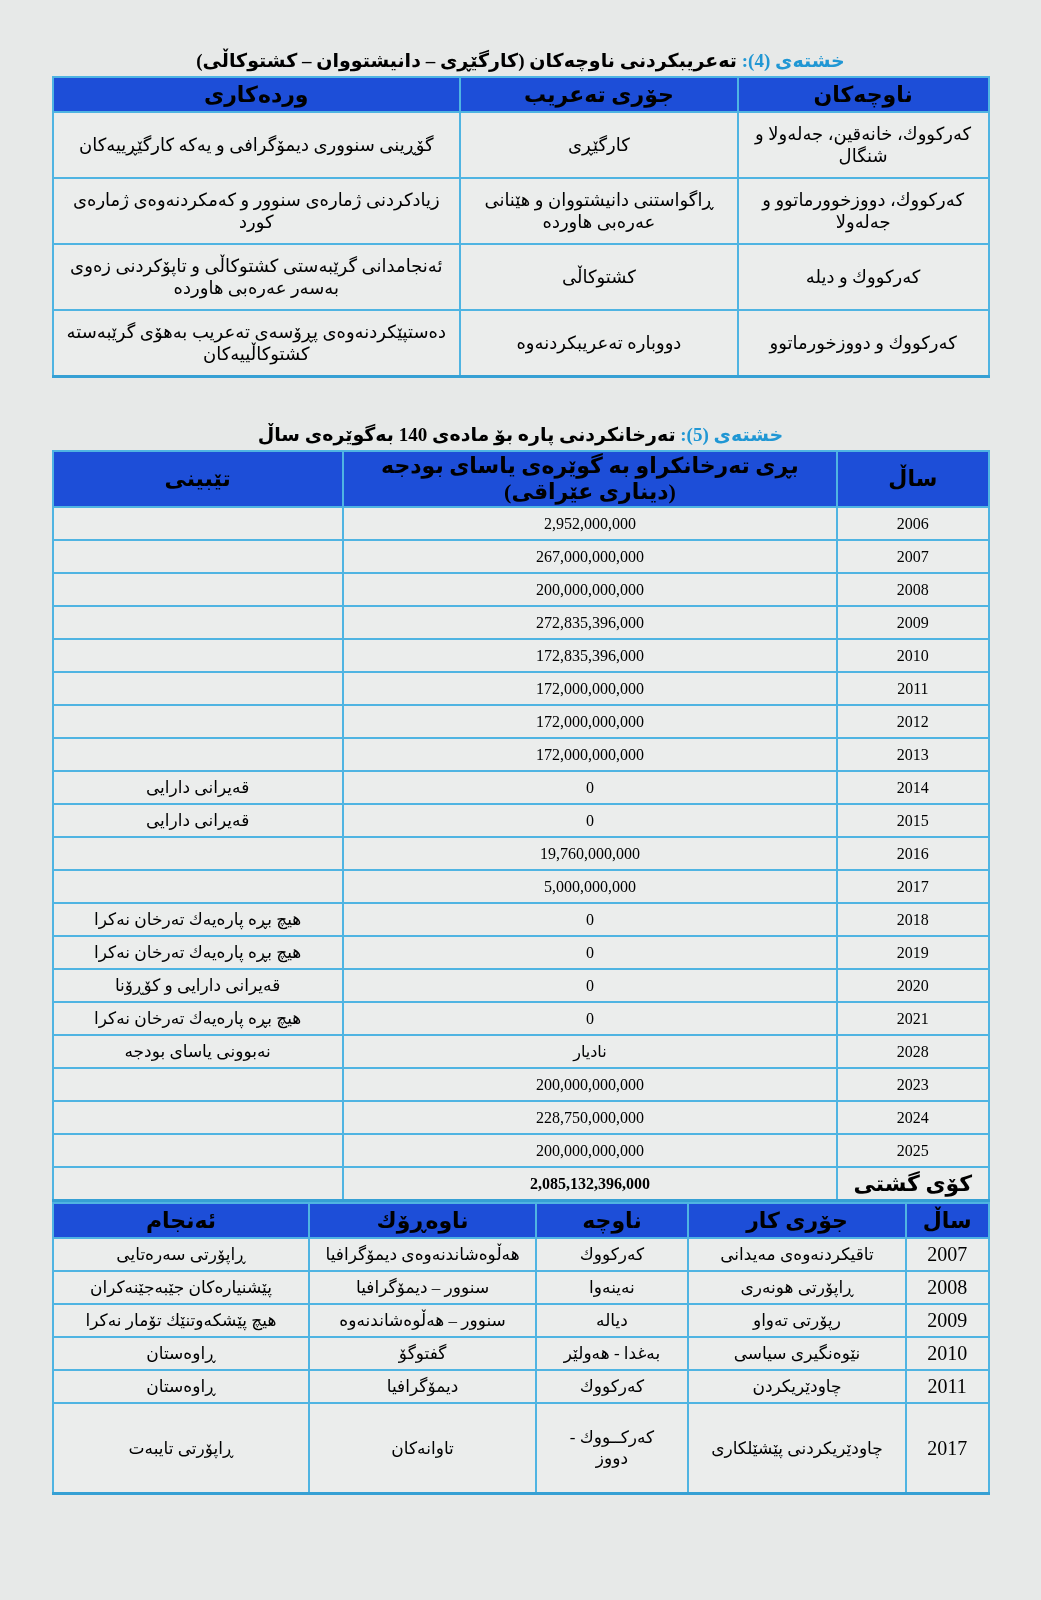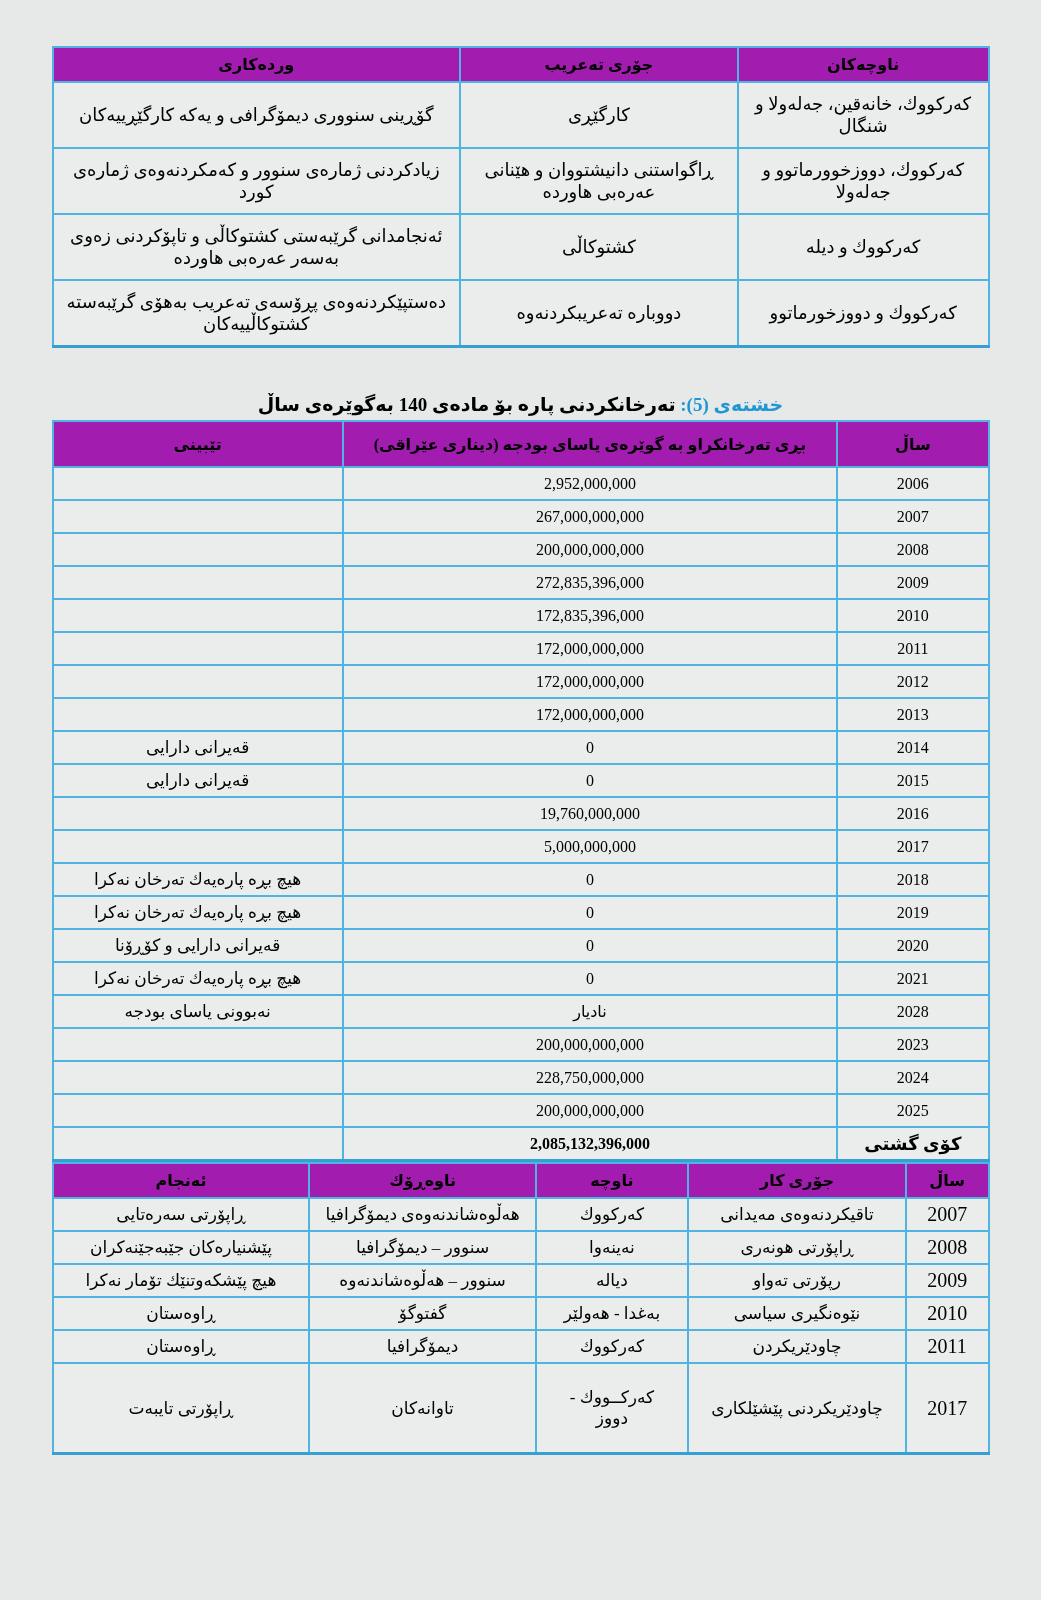--- a/index.html
+++ b/index.html
@@ -35,23 +35,23 @@
   }
   .t th, .t td {
     border: 2px solid #4fb4e2;
     text-align: center;
     vertical-align: middle;
     padding: 1px 6px;
     white-space: pre-line;
     overflow: hidden;
   }
   .t th {
-    background: #a21caf;
+    background: #1d4ed8;
     font-weight: bold;
-    font-size: 16px;
+    font-size: 22px;
     height: 31px;
   }
   .t td {
     background: #ebedec;
     font-size: 17px;
   }
 
   
   .t4 { margin-top: 16px; }
   .t4 tbody td { height: 62px; font-size: 18px; }
@@ -62,21 +62,21 @@
   
   .title5 { margin-top: 42px; }
   .t5 { margin-top: 15px; }
   .t5 thead th { height: 42px; }
   .t5 tbody td { height: 29px; }
   .t5 .c-year   { width: 15.4%; }
   .t5 .c-amount { width: 53.7%; }
   .t5 .c-note   { width: 30.9%; margin-left: 19px; }
   .t5 td.year, .t5 td.amount { font-size: 16px; text-align: center; }
   .t5 tr.total-row td { font-weight: bold; }
-  .t5 tr.total-row td.label { font-size: 18px; }
+  .t5 tr.total-row td.label { font-size: 22px; }
 
   
   .title6 { margin-top: 30px; }
   .t6 {
     margin: 8px 61px 0 40px;
     width: 940px;
   }
   .t6 tbody td { height: 29px; font-size: 17px; }
   .t6 td.year { font-size: 20px; }
   .t6 .c-year    { width: 8%; }
@@ -84,20 +84,23 @@
   .t6 .c-area6   { width: 16%; }
   .t6 .c-content { width: 24.5%; }
   .t6 .c-result  { width: 28%; margin-left: 24px; }
   .t6 tbody tr:nth-of-type(6) td { height: 86px; }
 </style>
 </head>
 <body>
 
 <div class="page">
 
+  <h2 class="tbl-title">
+    <span class="accent">خشتەی (4):</span><span> تەعریبکردنی ناوچەکان (کارگێڕی – دانیشتووان – کشتوکاڵی)</span>
+  </h2>
 
   <table class="t t4">
     <thead>
       <tr>
         <th class="c-area">ناوچەکان</th>
         <th class="c-type">جۆری تەعریب</th>
         <th class="c-details">وردەکاری</th>
       </tr>
     </thead>
     <tbody>

